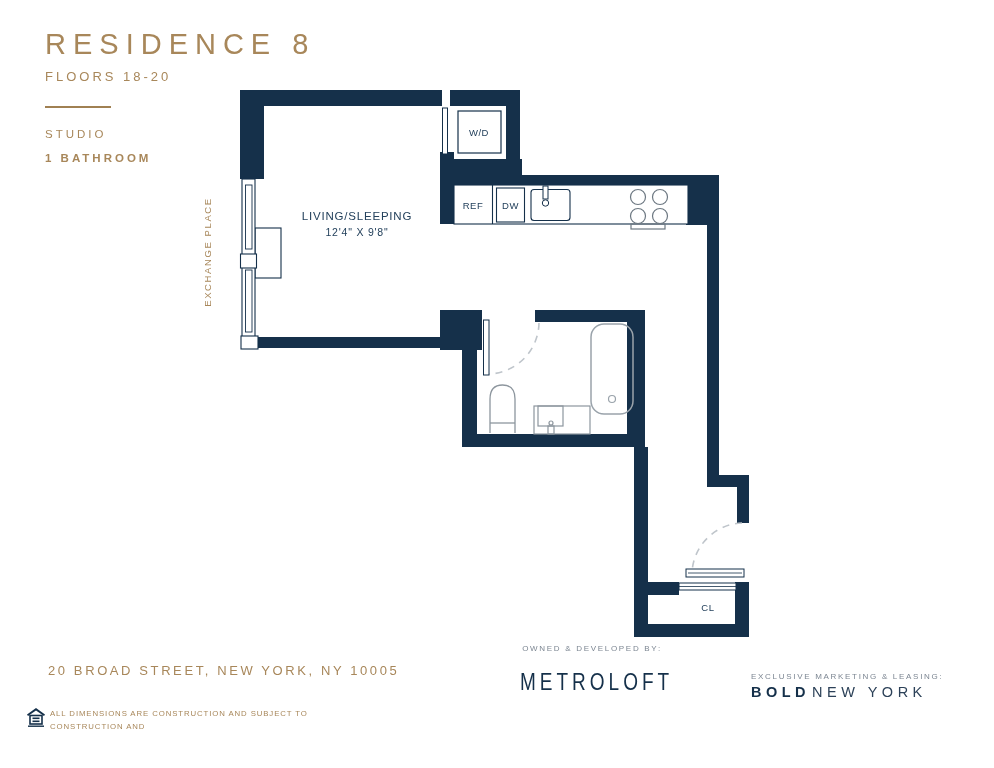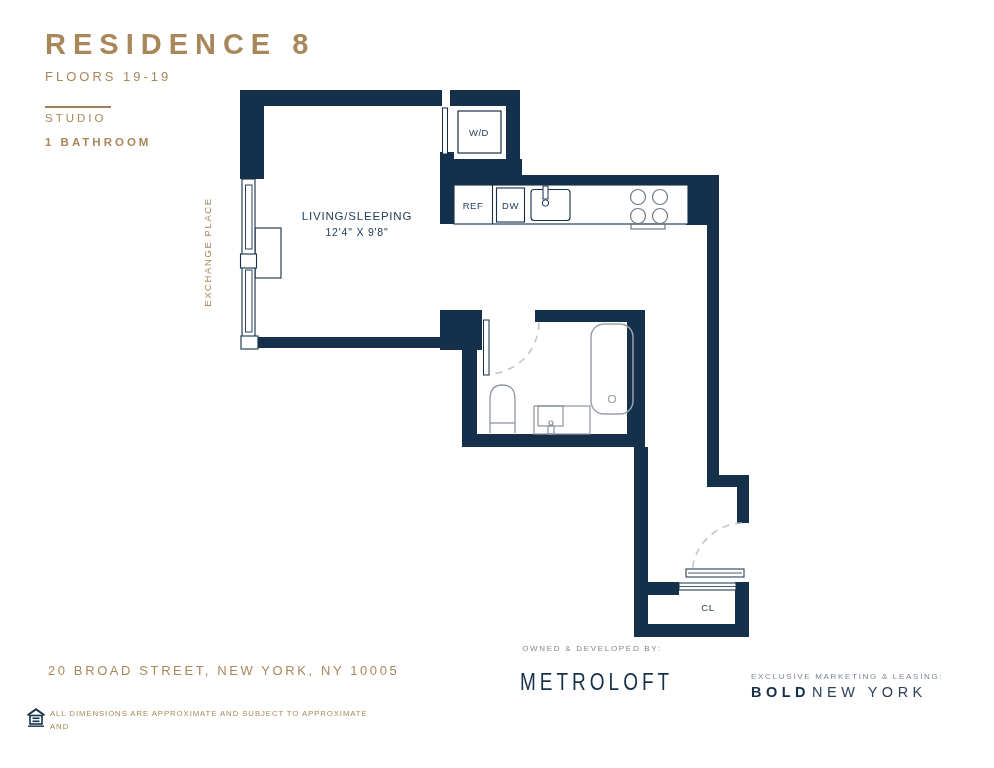--- a/index.html
+++ b/index.html
@@ -5,24 +5,24 @@
   * { margin:0; padding:0; box-sizing:border-box; }
   html,body { background:#fff; }
   body {
     width:994px; height:768px; position:relative; overflow:hidden;
     font-family:"Liberation Sans", sans-serif;
     -webkit-font-smoothing:antialiased;
   }
 
   
   .hdr { position:absolute; left:45px; top:28px; }
-  .hdr h1 { font-size:29px; font-weight:700; letter-spacing:7px; color:#a8875a; }
+  .hdr h1 { font-size:29px; font-weight:400; letter-spacing:7px; color:#a8875a; }
   .hdr .floors { margin-top:8px; font-size:13px; letter-spacing:3px; color:#a8875a; }
   .hdr .rule { margin-top:22px; width:66px; height:2px; background:#a08052; }
-  .hdr .spec1 { margin-top:4px; font-size:11.5px; letter-spacing:3px; color:#a8875a; }
+  .hdr .spec1 { margin-top:20px; font-size:11.5px; letter-spacing:3px; color:#a8875a; }
   .hdr .spec2 { margin-top:12px; font-size:11.5px; letter-spacing:3px; color:#a8875a;font-weight:bold; }
 
   
   .street {
     position:absolute; left:207px; top:252px;
     transform:translate(-50%,-50%) rotate(-90deg);
     font-size:9.5px; letter-spacing:1.6px; color:#a8875a; white-space:nowrap;
   }
 
   
@@ -48,21 +48,21 @@
   }
   .boldny { margin-top:3px; font-size:14.5px; color:#15304a; white-space:nowrap; }
   .boldny .b { font-weight:800; letter-spacing:4.5px; }
   .boldny .r { font-weight:400; letter-spacing:4.5px; margin-left:2px; color:#2c4158; }
 </style>
 </head>
 <body>
 
 <div class="hdr">
   <h1>RESIDENCE 8</h1>
-  <div class="floors">FLOORS 19-19</div>
+  <div class="floors">FLOORS 18-20</div>
   <div class="rule"></div>
   <div class="spec1">STUDIO</div>
   <div class="spec2">1 BATHROOM</div>
 </div>
 
 <div class="street">EXCHANGE PLACE</div>
 
 <svg class="plan" width="516" height="552" viewBox="236 86 516 552" xmlns="http://www.w3.org/2000/svg">
 
   <g fill="#15304a" stroke="none">
@@ -164,21 +164,21 @@
 
 <svg class="eho" width="20" height="21" viewBox="0 0 20 21">
   <path d="M10 1 L1 7.5 L2 9 L10 3.4 L18 9 L19 7.5 Z" fill="#15304a"></path>
   <rect x="4" y="8.5" width="12" height="8.5" fill="none" stroke="#15304a" stroke-width="1.6"></rect>
   <rect x="6.5" y="10.5" width="7" height="1.6" fill="#15304a"></rect>
   <rect x="6.5" y="13.5" width="7" height="1.6" fill="#15304a"></rect>
   <rect x="2" y="18.5" width="16" height="1.4" fill="#15304a"></rect>
 </svg>
 
 <div class="disclaimer">
-  <div>ALL DIMENSIONS ARE APPROXIMATE AND SUBJECT TO APPROXIMATE AND</div>
+  <div>ALL DIMENSIONS ARE CONSTRUCTION AND SUBJECT TO CONSTRUCTION AND</div>
 </div>
 
 <div class="dev-col">
   <div class="credit-label">OWNED &amp; DEVELOPED BY:</div>
   <div class="metroloft">METROLOFT</div>
 </div>
 
 <div class="mkt-col">
   <div class="credit-label">EXCLUSIVE MARKETING &amp; LEASING:</div>
   <div class="boldny">

